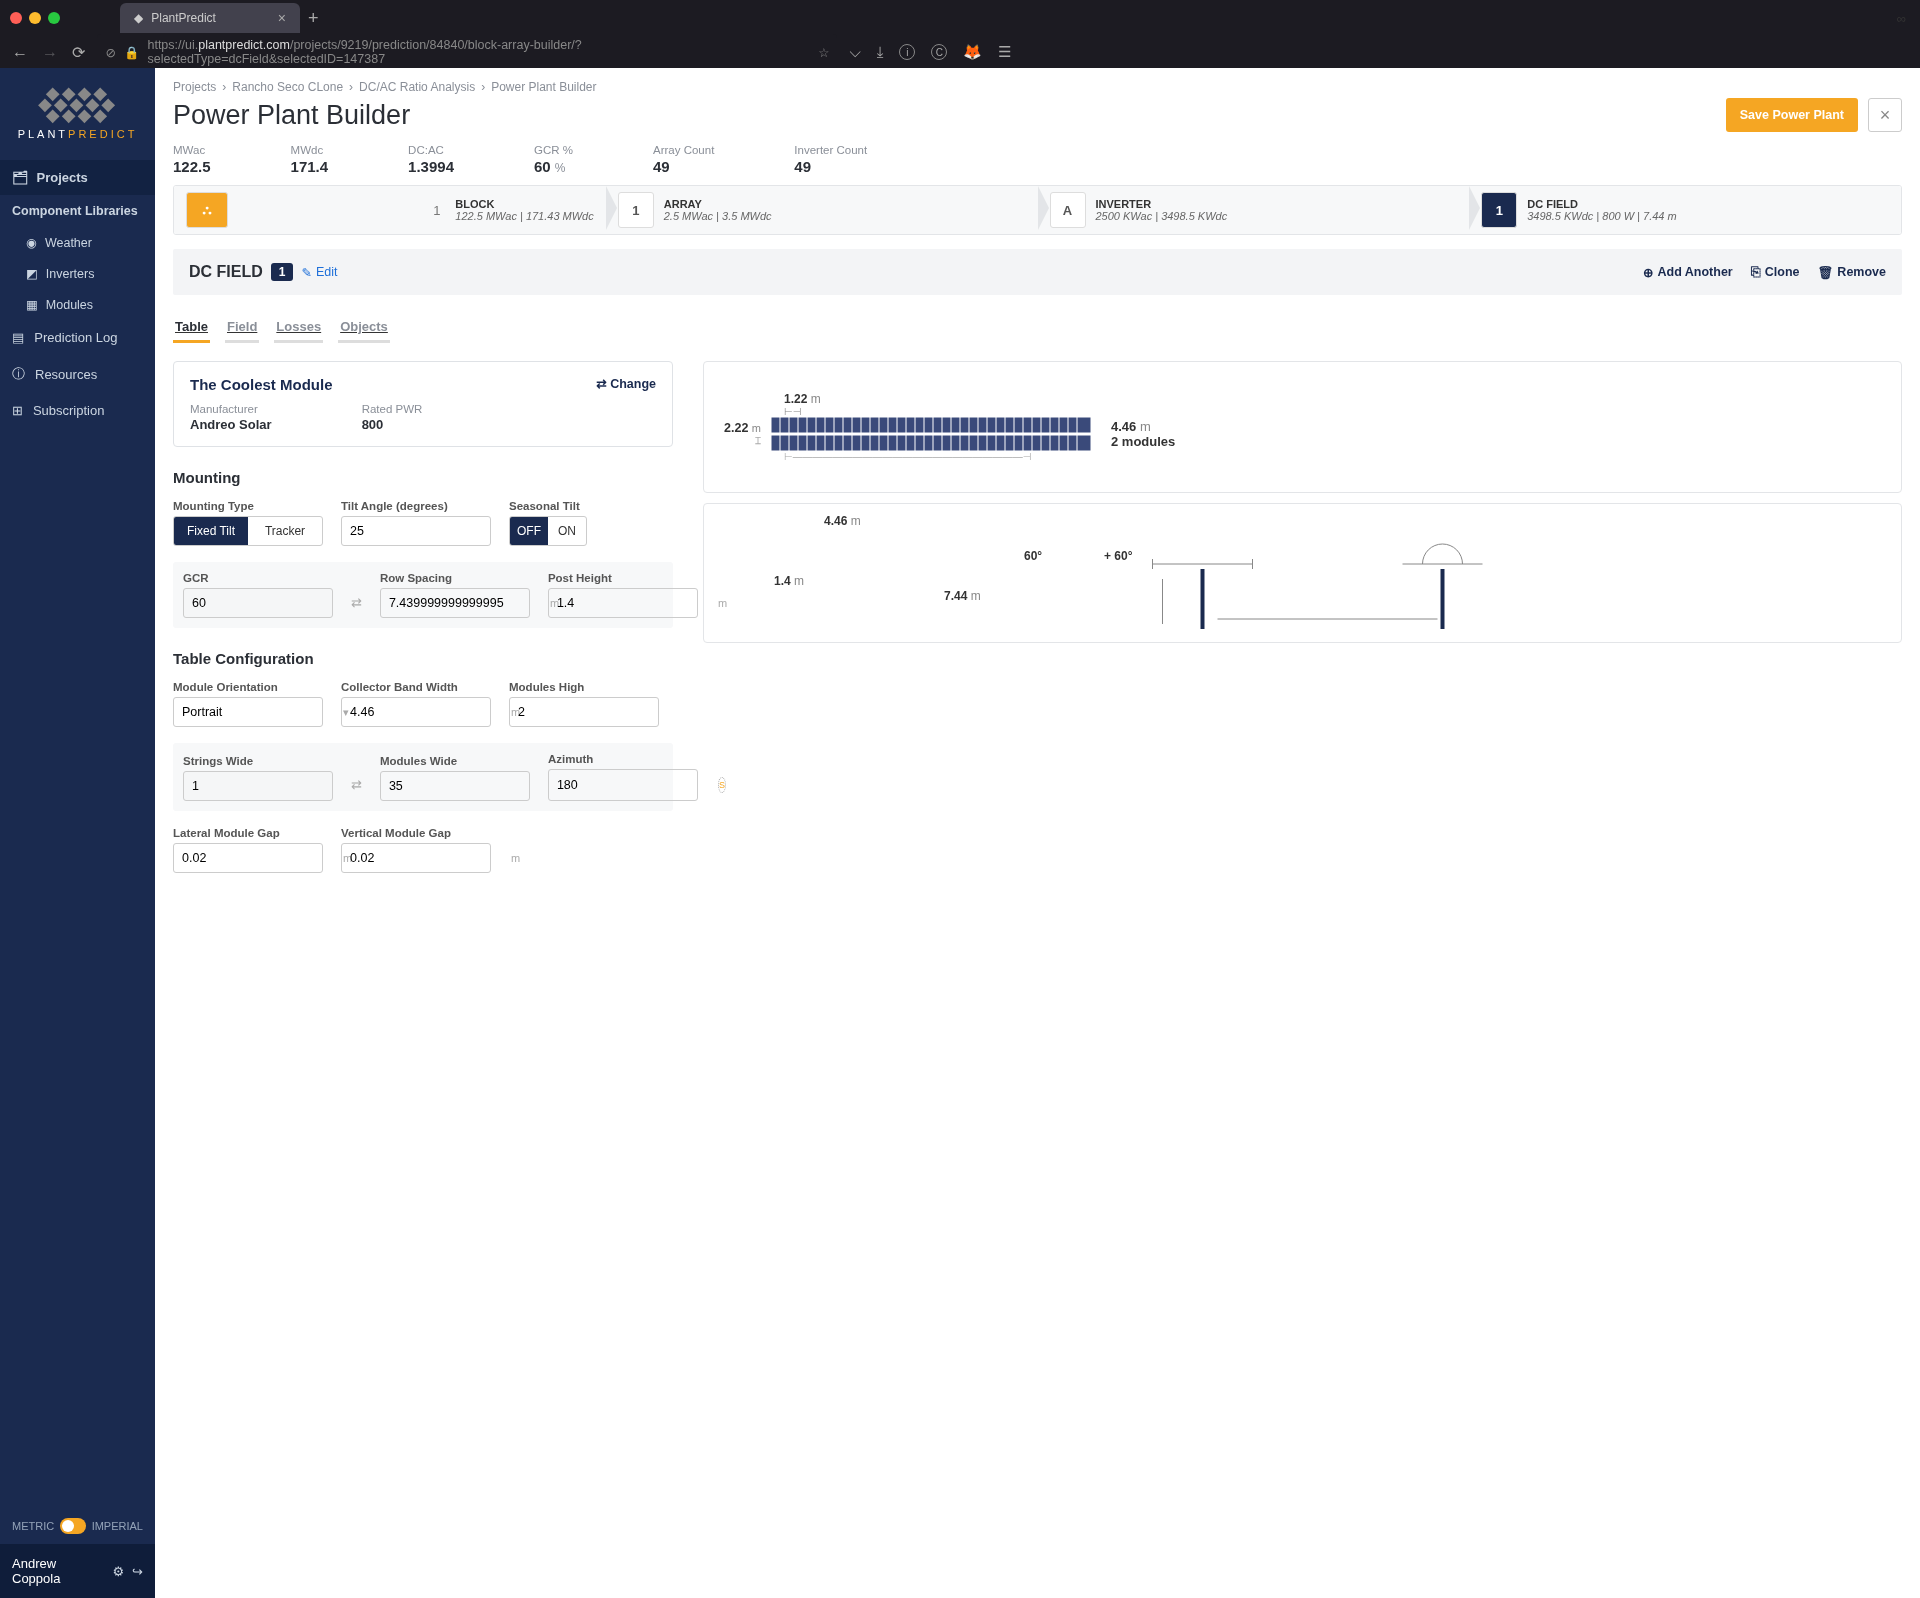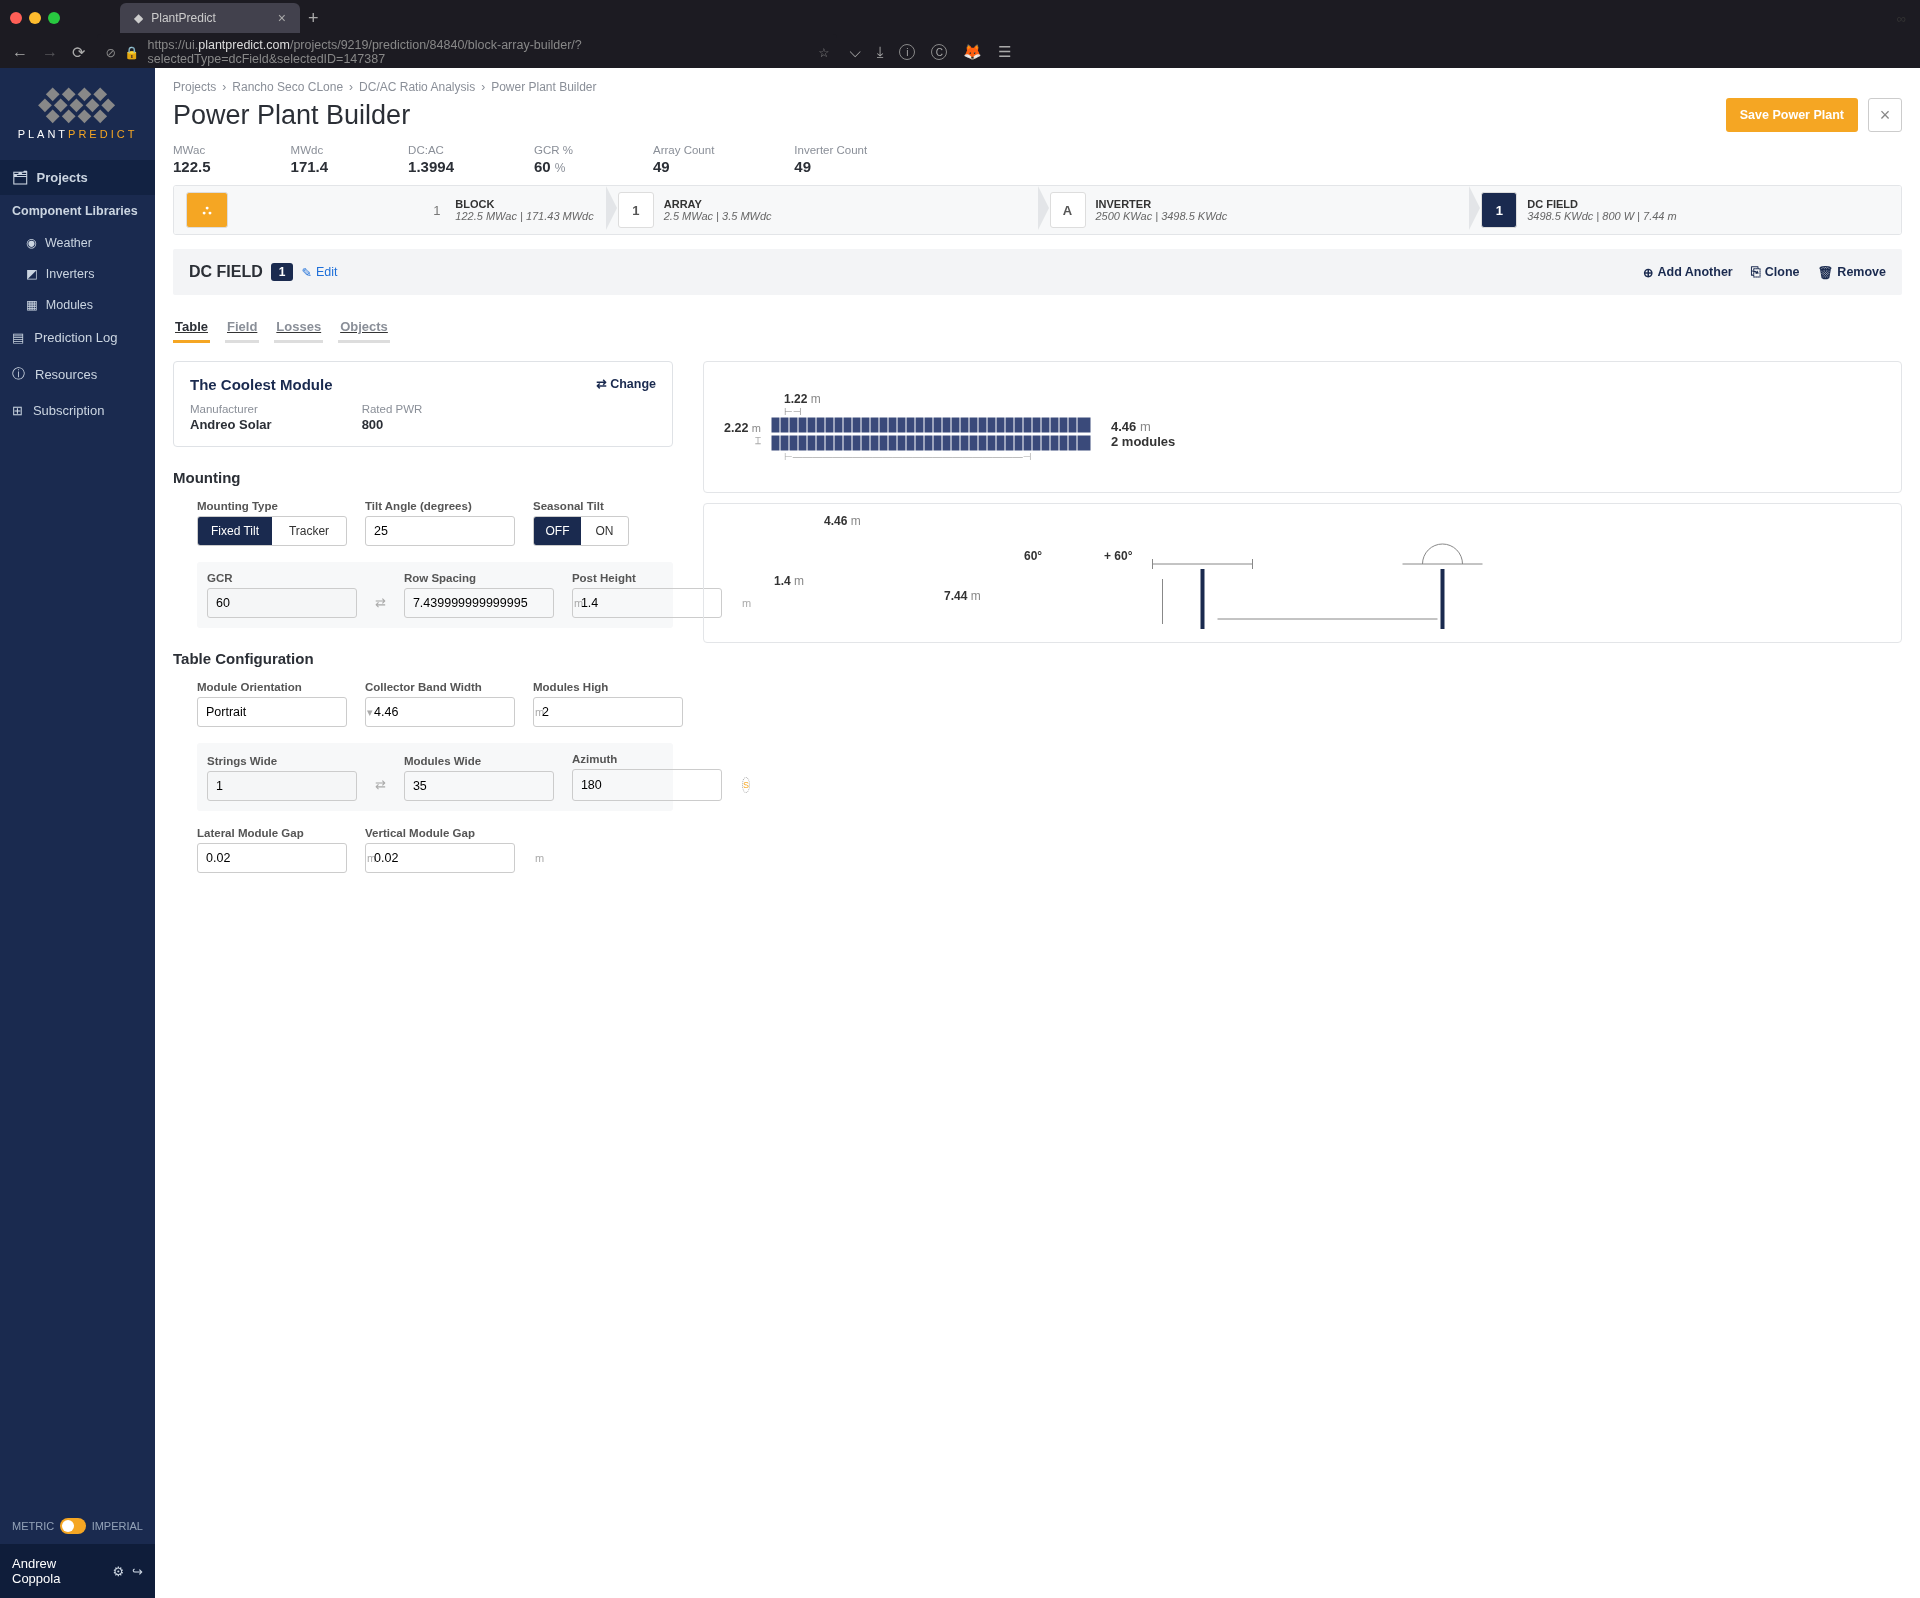--- a/index.html
+++ b/index.html
@@ -76,21 +76,21 @@
 .right{flex:1;}
 
 .module-card{border:1px solid #dfe2e6;border-radius:4px;padding:14px 16px;}
 .module-card .mt{font-size:15px;font-weight:700;color:#1a2a4f;}
 .module-card .change{float:right;color:#1a2a4f;font-size:12.5px;font-weight:600;cursor:pointer;}
 .module-card .row{display:flex;gap:90px;margin-top:10px;}
 .module-card .l{color:#8a8f98;font-size:11.5px;}
 .module-card .v{font-size:13px;font-weight:600;color:#2b2f36;margin-top:2px;}
 
 h3{font-size:15px;font-weight:700;color:#2b2f36;margin:22px 0 14px;}
-.field-row{display:flex;gap:18px;margin-bottom:16px;align-items:flex-end;margin-left:24px;}
+.field-row{display:flex;gap:18px;margin-bottom:16px;align-items:flex-end;}
 .field{display:flex;flex-direction:column;gap:4px;}
 .field label{font-size:11.5px;font-weight:600;color:#555;}
 .seg{display:flex;border:1px solid #ccc;border-radius:3px;overflow:hidden;width:150px;}
 .seg div{flex:1;text-align:center;padding:7px 4px;font-size:12px;cursor:pointer;}
 .seg .on{background:#1a2a4f;color:#fff;}
 .input{border:1px solid #ccc;border-radius:3px;padding:7px 8px;font-size:12.5px;width:150px;display:flex;align-items:center;}
 .input input{border:none;outline:none;flex:1;font-size:12.5px;background:transparent;}
 .input .suffix{color:#aaa;font-size:11px;}
 .input.grey{background:#f5f6f7;}
 .swap{color:#aaa;align-self:center;padding-top:14px;}
@@ -334,21 +334,21 @@
           </div>
           <div class="field">
             <label>Tilt Angle (degrees)</label>
             <div class="input">
                 <input value="25" style="">
                 <span class="suffix">°</span>
               </div>
           </div>
           <div class="field">
             <label>Seasonal Tilt</label>
-            <div class="seg" style="width:96px">
+            <div class="seg" style="width:78px">
               <div class="on">OFF</div>
               <div>ON</div>
             </div>
           </div>
         </div>
         <div class="field-row" style="background:#f7f8f9;padding:10px;border-radius:3px;">
           <div class="field">
             <label>GCR</label>
             <div class="input grey">
                 <input value="60" style="">

